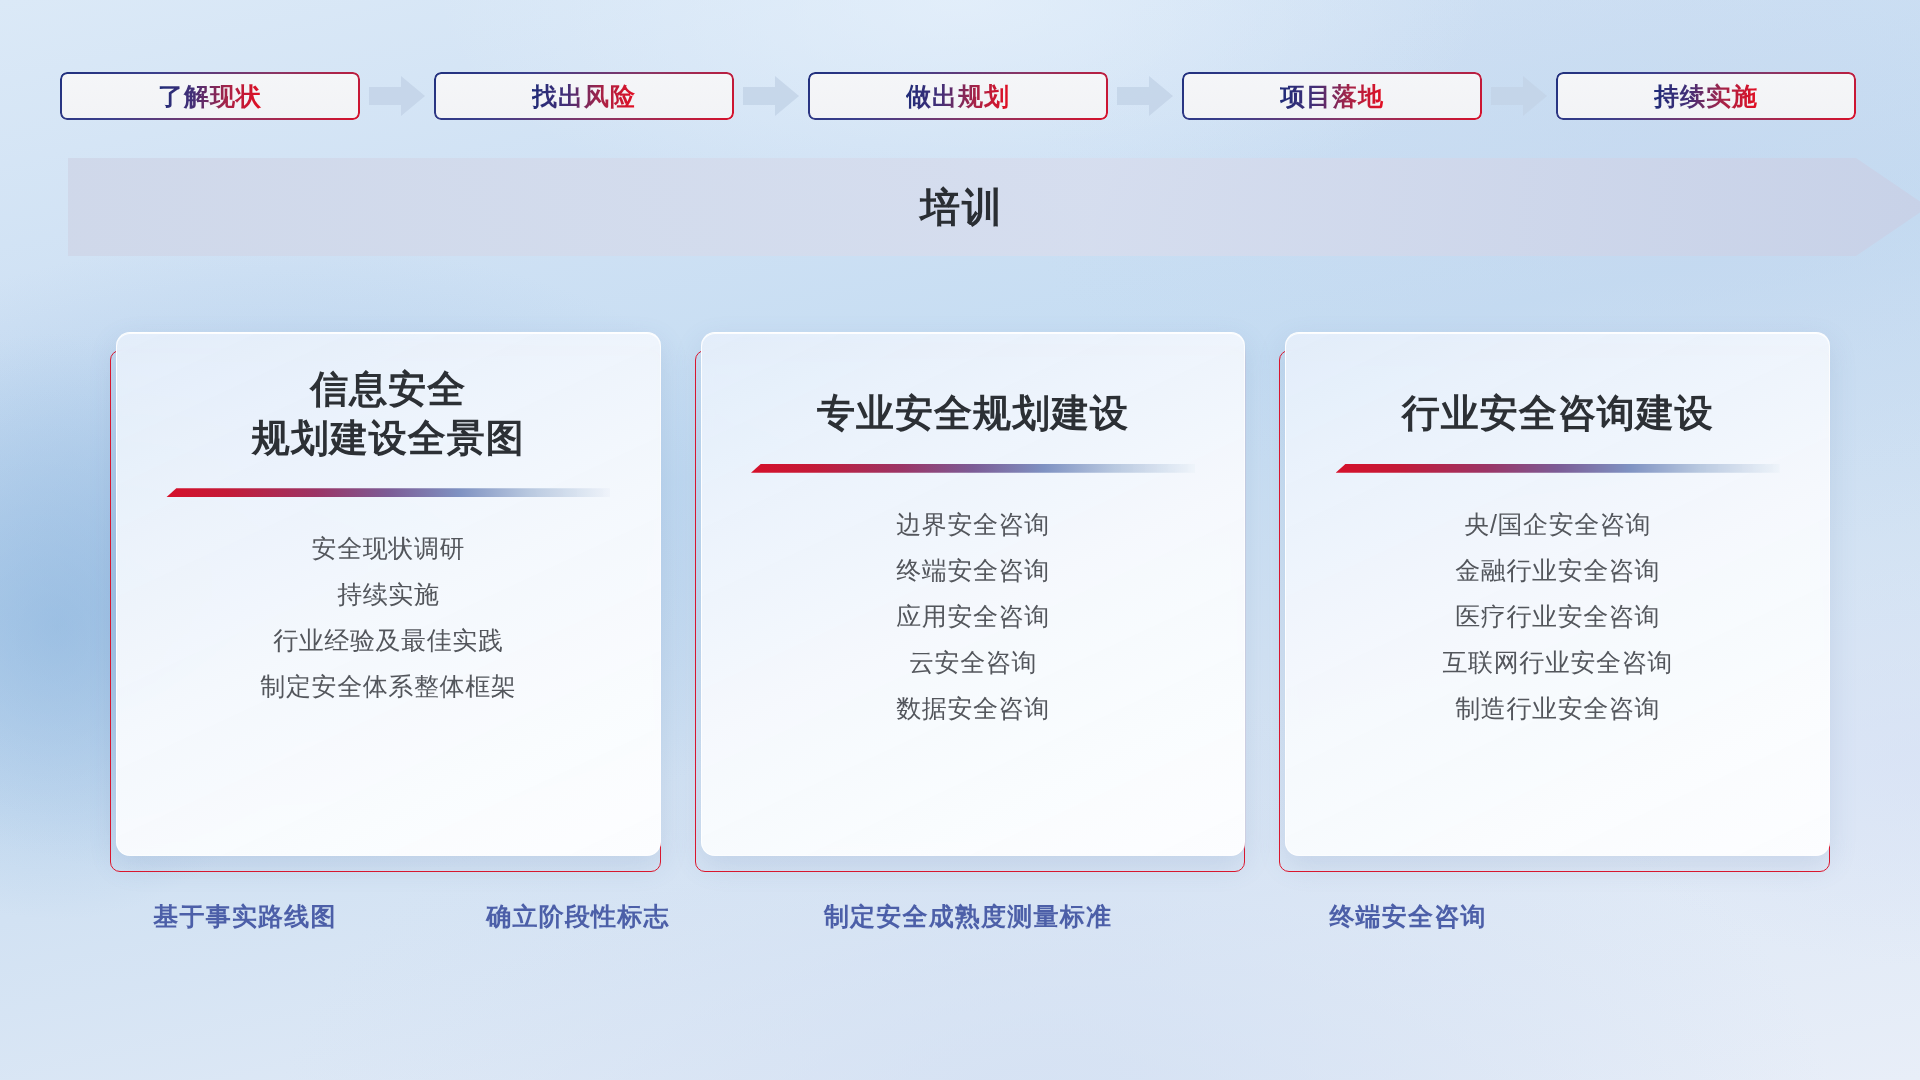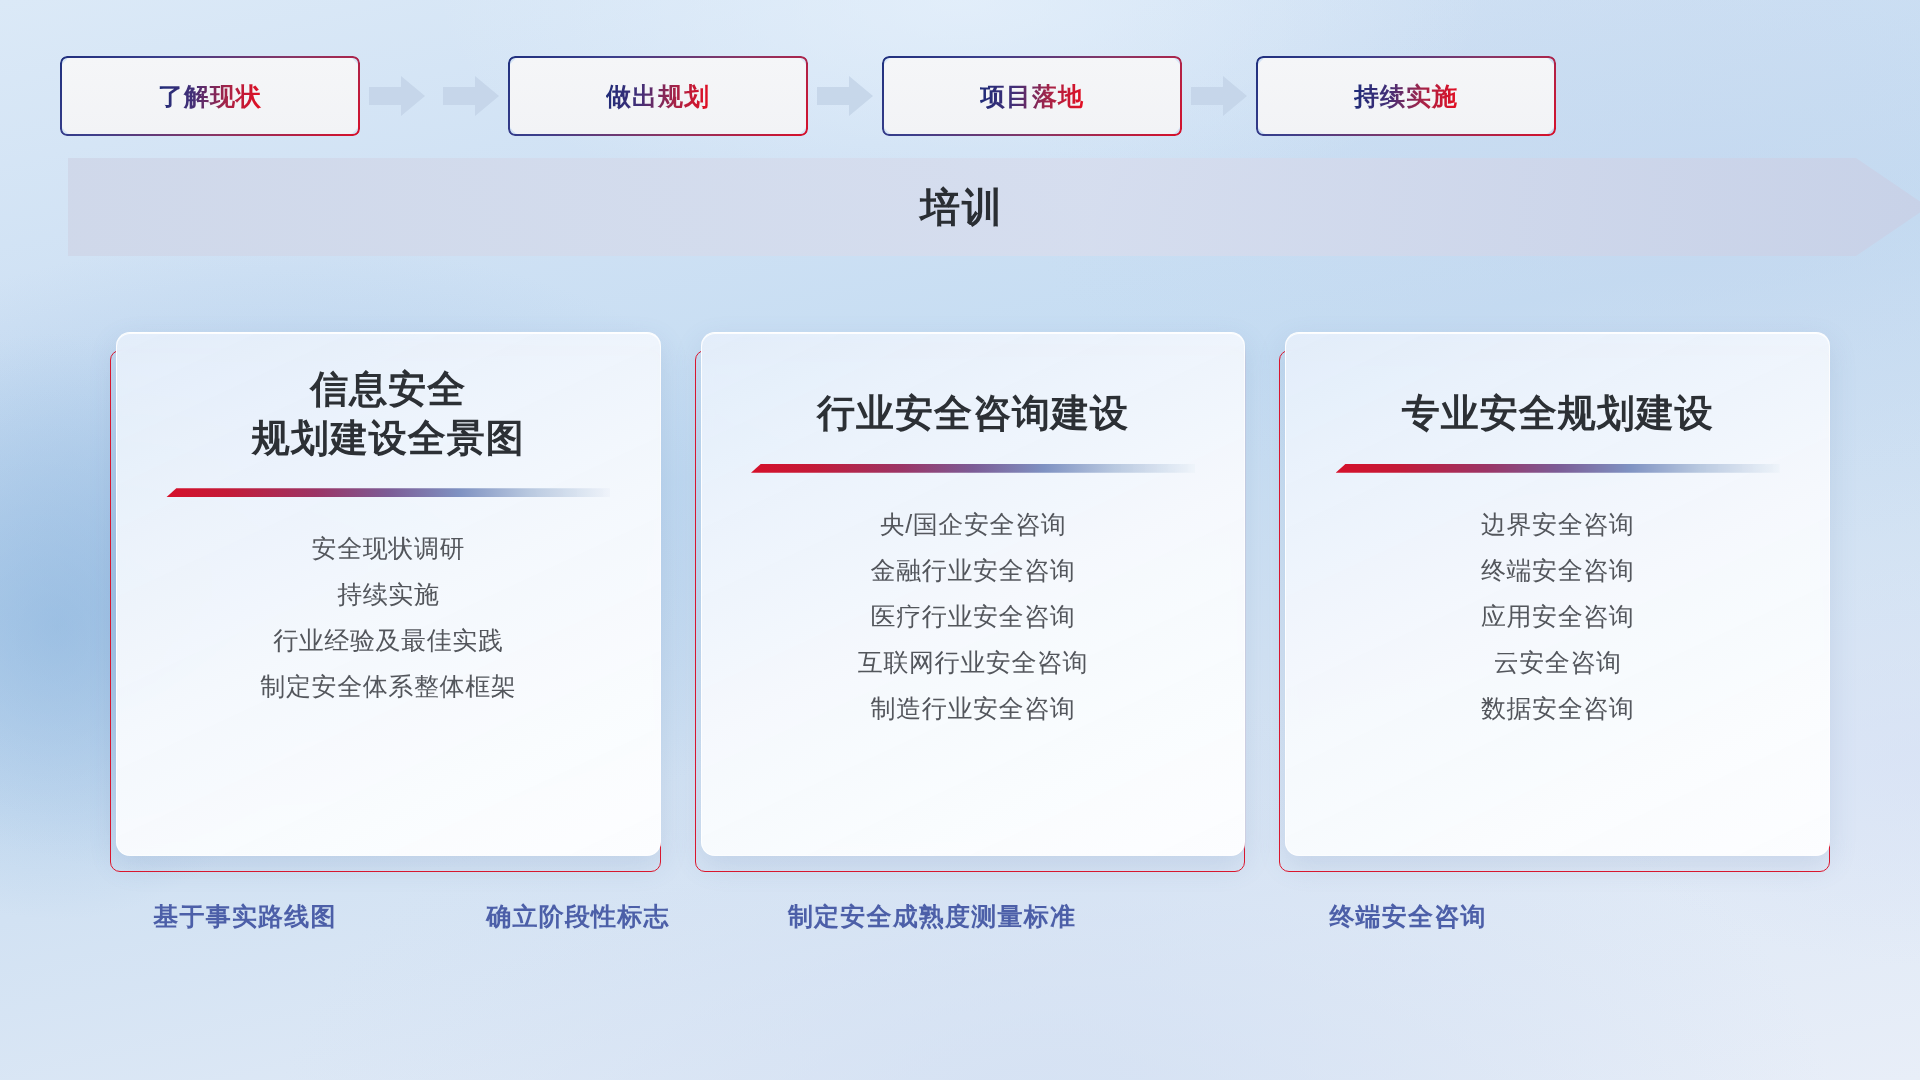--- a/index.html
+++ b/index.html
@@ -42,22 +42,22 @@
     width: 1800px;
     height: 68px;
     display: flex;
     align-items: center;
     gap: 0;
   }
 
   .step-box {
     position: relative;
     flex: 0 0 300px;
-    height: 80px;
-    border-radius: 17px;
+    height: 48px;
+    border-radius: 7px;
     background: linear-gradient(180deg, #f5f6f8 0%, #f2f3f6 100%);
     display: flex;
     align-items: center;
     justify-content: center;
     padding: 1px;
   }
   .step-box::before {
     content: "";
     position: absolute;
     inset: 0;
@@ -248,20 +248,23 @@
 
     <div class="step-box">
       <span class="step-label">了解现状</span>
     </div>
     <div class="step-arrow">
       <svg width="56" height="40" viewBox="0 0 56 40" aria-hidden="true">
         <path d="M0 11 H32 V0 L56 20 L32 40 V29 H0 Z" fill="#c3d4e8" opacity="0.85"></path>
       </svg>
     </div>
 
+    <div class="step-box">
+      <span class="step-label">找出风险</span>
+    </div>
     <div class="step-arrow">
       <svg width="56" height="40" viewBox="0 0 56 40" aria-hidden="true">
         <path d="M0 11 H32 V0 L56 20 L32 40 V29 H0 Z" fill="#c3d4e8" opacity="0.85"></path>
       </svg>
     </div>
 
     <div class="step-box">
       <span class="step-label">做出规划</span>
     </div>
     <div class="step-arrow">
@@ -306,52 +309,52 @@
           <li>行业经验及最佳实践</li>
           <li>制定安全体系整体框架</li>
         </ul>
       </div>
     </div>
 
     <div class="card-wrap">
       <div class="card-accent"></div>
       <div class="card">
         <div class="card-title one-line">
+          <div>专业安全规划建设</div>
+        </div>
+        <div class="card-divider"></div>
+        <ul class="card-list">
+          <li>边界安全咨询</li>
+          <li>终端安全咨询</li>
+          <li>应用安全咨询</li>
+          <li>云安全咨询</li>
+          <li>数据安全咨询</li>
+        </ul>
+      </div>
+    </div>
+
+    <div class="card-wrap">
+      <div class="card-accent"></div>
+      <div class="card">
+        <div class="card-title one-line">
           <div>行业安全咨询建设</div>
         </div>
         <div class="card-divider"></div>
         <ul class="card-list">
           <li>央/国企安全咨询</li>
           <li>金融行业安全咨询</li>
           <li>医疗行业安全咨询</li>
           <li>互联网行业安全咨询</li>
           <li>制造行业安全咨询</li>
         </ul>
       </div>
     </div>
 
-    <div class="card-wrap">
-      <div class="card-accent"></div>
-      <div class="card">
-        <div class="card-title one-line">
-          <div>专业安全规划建设</div>
-        </div>
-        <div class="card-divider"></div>
-        <ul class="card-list">
-          <li>边界安全咨询</li>
-          <li>终端安全咨询</li>
-          <li>应用安全咨询</li>
-          <li>云安全咨询</li>
-          <li>数据安全咨询</li>
-        </ul>
-      </div>
-    </div>
-
   </div>
 
   <div class="bottom-labels">
     <div class="bottom-label" style="left:245px">基于事实路线图</div>
     <div class="bottom-label" style="left:578px">确立阶段性标志</div>
-    <div class="bottom-label" style="left:932px">制定安全成熟度测量标准</div>
+    <div class="bottom-label" style="left:968px">制定安全成熟度测量标准</div>
     <div class="bottom-label" style="left:1408px">终端安全咨询</div>
   </div>
 
 </div>
 
 </body></html>

